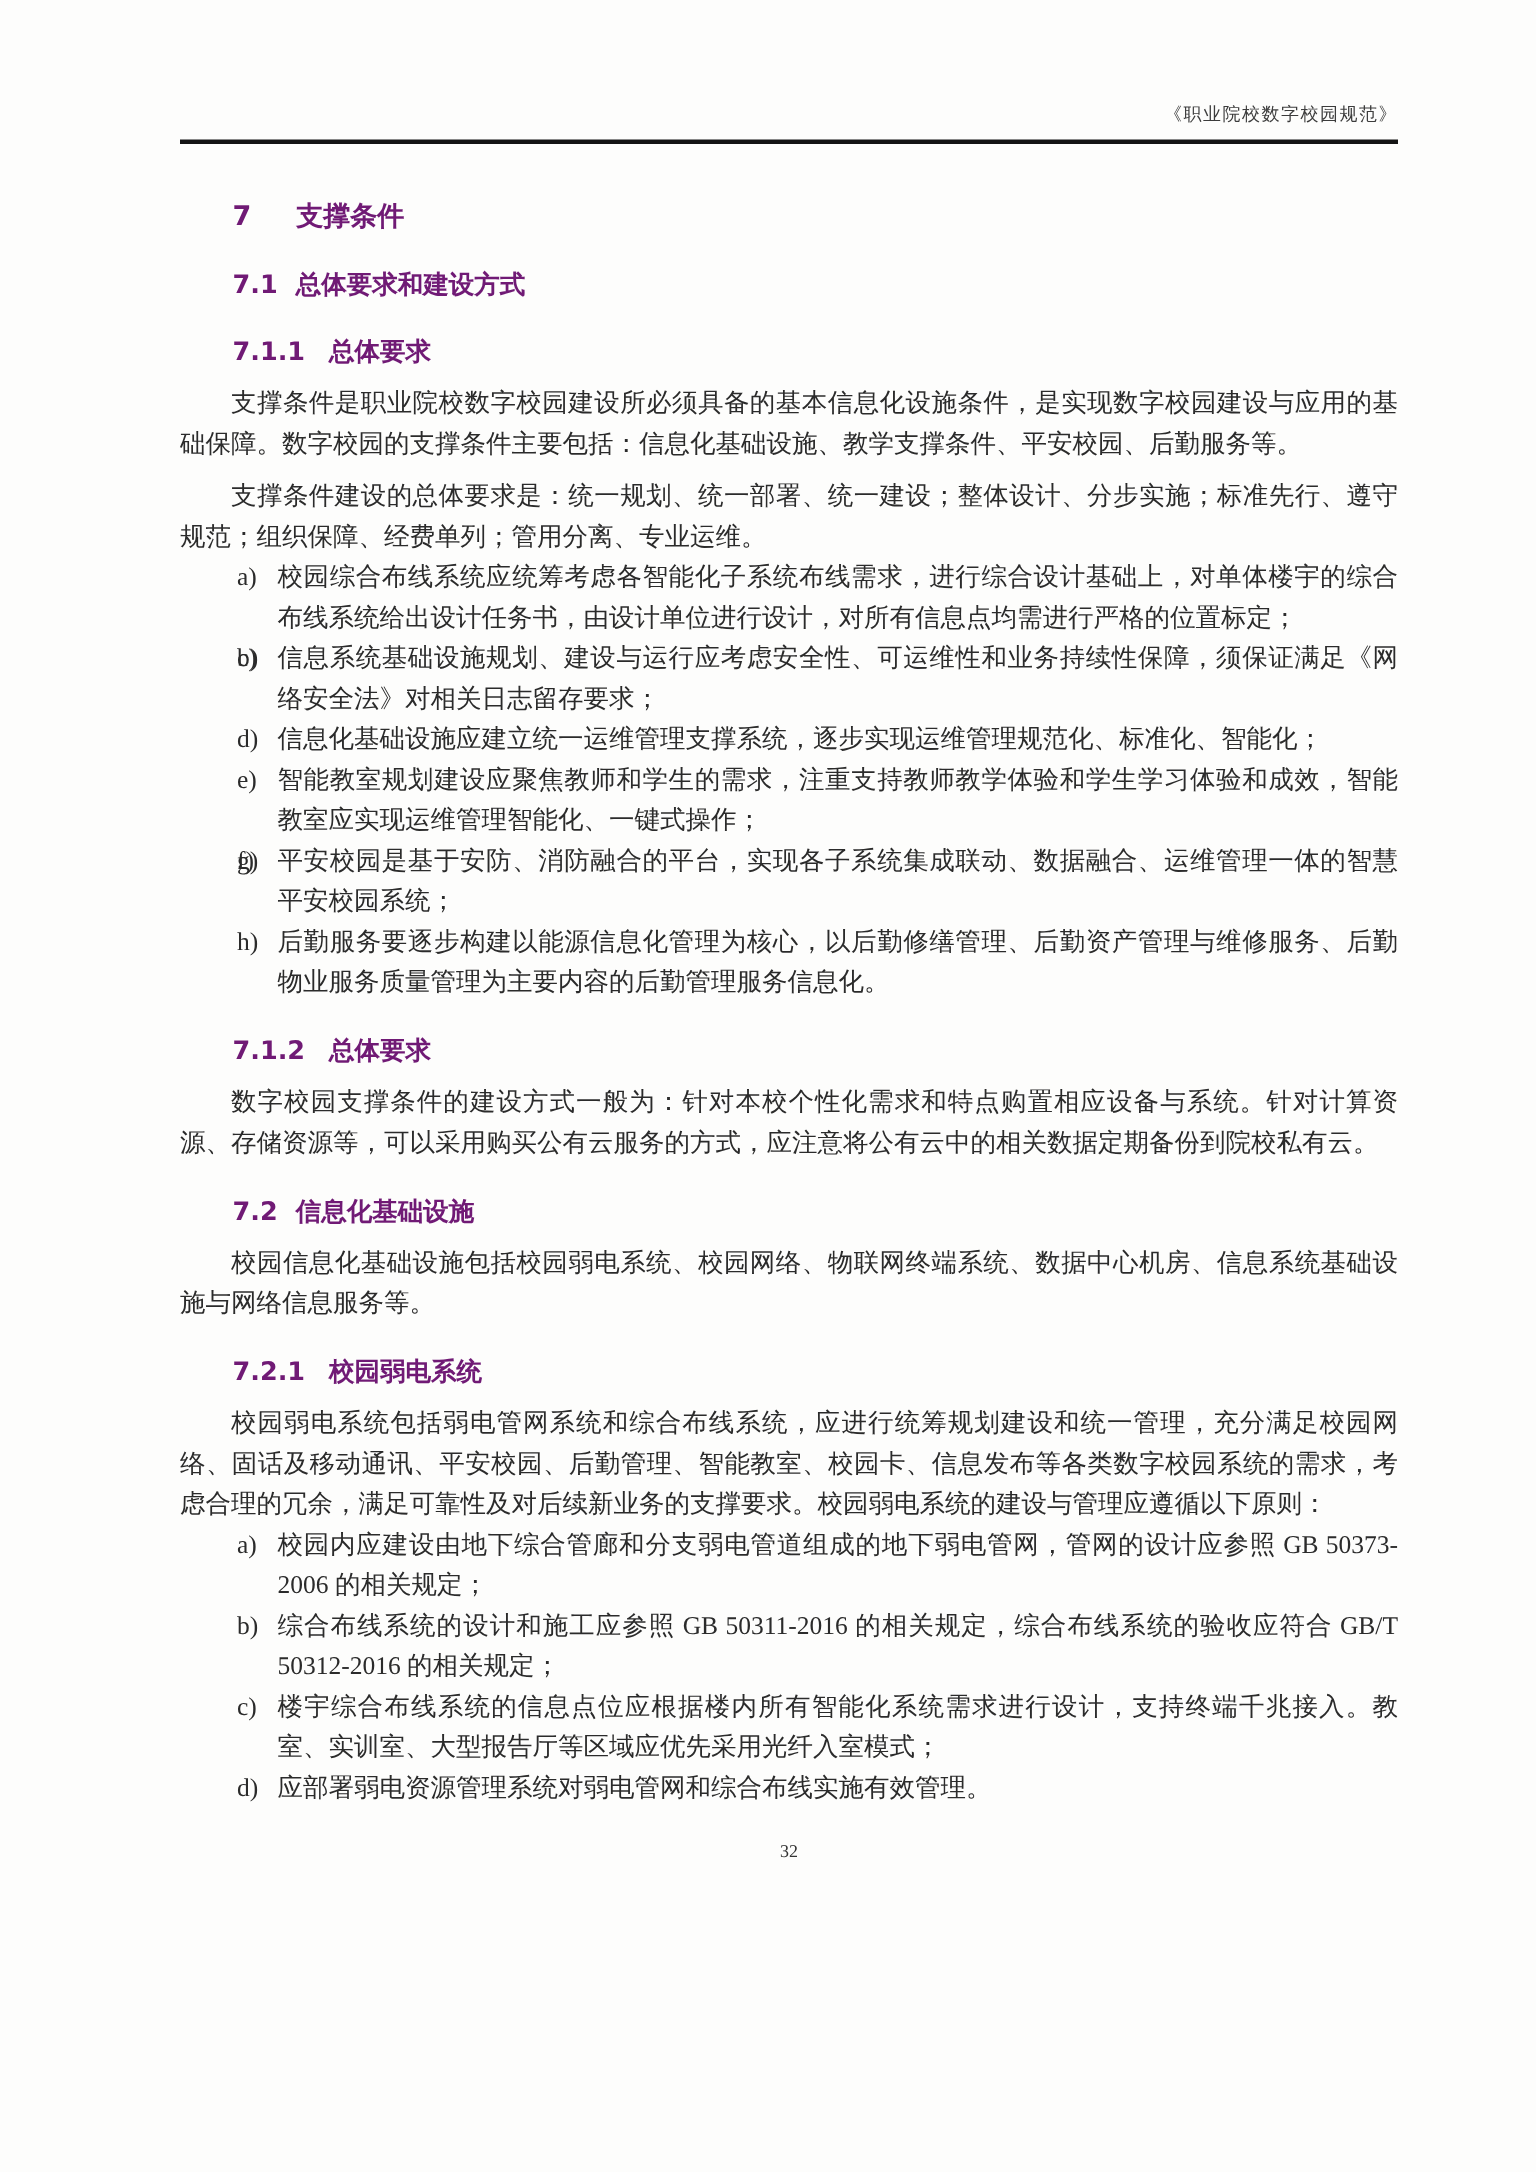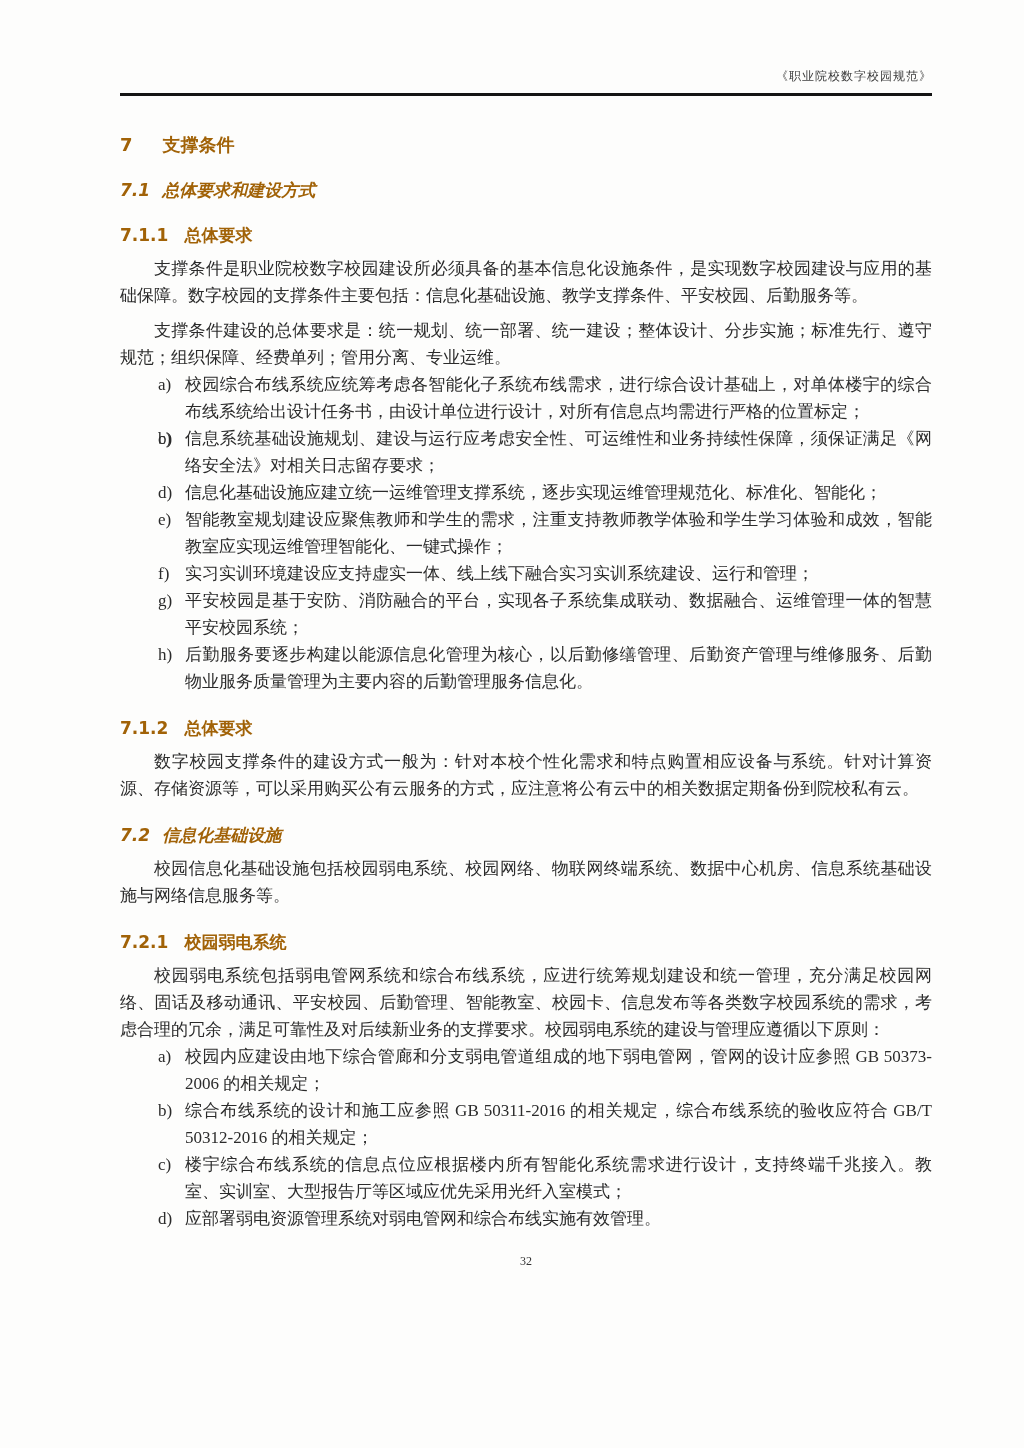--- a/index.html
+++ b/index.html
@@ -37,25 +37,26 @@
   .header-rule {
     margin-top: 5px;
     height: 0;
     border: none;
     border-top: 3px solid #141414;
   }
   
   .h1, .h2, .h3 {
     font-family: "DejaVu Sans", "Liberation Sans", sans-serif;
     font-weight: bold;
-    color: #a16207;
+    color: #701a75;
     line-height: 24px;
+    margin-left: 35px;
   }
   .h1 { font-size: 18px; margin-top: 37px; }
-  .h2 { font-size: 17px; margin-top: 21px; font-style: italic; }
+  .h2 { font-size: 17px; margin-top: 21px; }
   .h3 { font-size: 17px; margin-top: 21px; }
   .h1 .h-num { margin-right: 30px; }
   .h2 .h-num { margin-right: 12px; }
   .h3 .h-num { margin-right: 16px; }
   
   .para {
     margin: 8px 0 0 0;
     text-align: justify;
     text-indent: 2em;
   }
@@ -113,21 +114,21 @@
       <div class="list-item">
         <span class="li-label">c)</span><span>信息系统基础设施规划、建设与运行应考虑安全性、可运维性和业务持续性保障，须保证满足《网络安全法》对相关日志留存要求；</span>
       </div>
       <div class="list-item">
         <span class="li-label">d)</span><span>信息化基础设施应建立统一运维管理支撑系统，逐步实现运维管理规范化、标准化、智能化；</span>
       </div>
       <div class="list-item">
         <span class="li-label">e)</span><span>智能教室规划建设应聚焦教师和学生的需求，注重支持教师教学体验和学生学习体验和成效，智能教室应实现运维管理智能化、一键式操作；</span>
       </div>
       <div class="list-item">
-        <span class="li-label">f)</span><span>实习实训环境建设应支持虚实一体、线上线下融合实习实训系统建设、运行和管理；</span>
+        <span class="li-label">f)</span>
       </div>
       <div class="list-item">
         <span class="li-label">g)</span><span>平安校园是基于安防、消防融合的平台，实现各子系统集成联动、数据融合、运维管理一体的智慧平安校园系统；</span>
       </div>
       <div class="list-item">
         <span class="li-label">h)</span><span>后勤服务要逐步构建以能源信息化管理为核心，以后勤修缮管理、后勤资产管理与维修服务、后勤物业服务质量管理为主要内容的后勤管理服务信息化。</span>
       </div>
     </div>
 
     <div class="h3">

